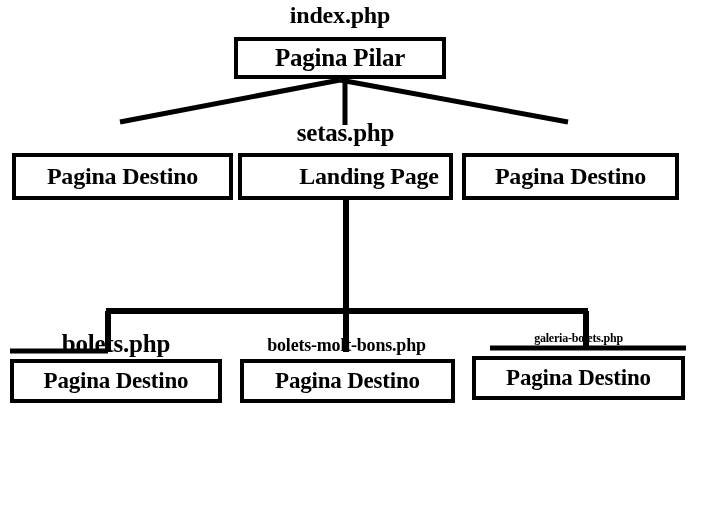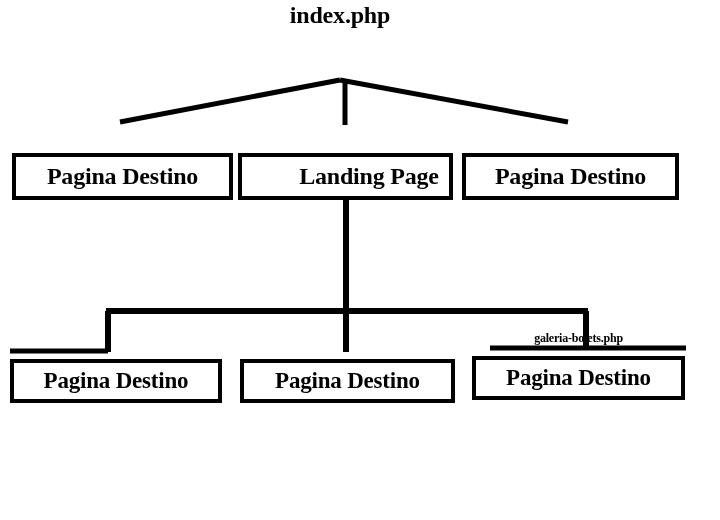--- a/index.html
+++ b/index.html
@@ -101,41 +101,47 @@
     <line x1="346" y1="311" x2="346" y2="352" stroke="#000000" stroke-width="6"></line>
 
     <line x1="586" y1="311" x2="586" y2="350" stroke="#000000" stroke-width="6"></line>
 
     <line x1="10" y1="351" x2="108" y2="351" stroke="#000000" stroke-width="5"></line>
     <line x1="490" y1="348" x2="686" y2="348" stroke="#000000" stroke-width="5"></line>
   </svg>
 
   <div class="file-label" id="label-index">index.php</div>
 
+  <div class="node" id="node-pilar">
+    <span class="node-label-text">Pagina Pilar</span>
+  </div>
 
 
   <div class="node" id="node-matematicas">
     <span class="node-label-text">Pagina Destino</span>
   </div>
 
+  <div class="file-label" id="label-setas">setas.php</div>
 
   <div class="node" id="node-setas">
     <span class="node-label-text">Landing Page</span>
   </div>
 
 
   <div class="node" id="node-novedades">
     <span class="node-label-text">Pagina Destino</span>
   </div>
 
+  <div class="file-label" id="label-bolets">bolets.php</div>
 
   <div class="node" id="node-bolets">
     <span class="node-label-text">Pagina Destino</span>
   </div>
 
+  <div class="file-label" id="label-moltbons">bolets-molt-bons.php</div>
 
   <div class="node" id="node-moltbons">
     <span class="node-label-text">Pagina Destino</span>
   </div>
 
   <div class="file-label" id="label-galeria">galeria-bolets.php</div>
 
   <div class="node" id="node-galeria">
     <span class="node-label-text">Pagina Destino</span>
   </div>

